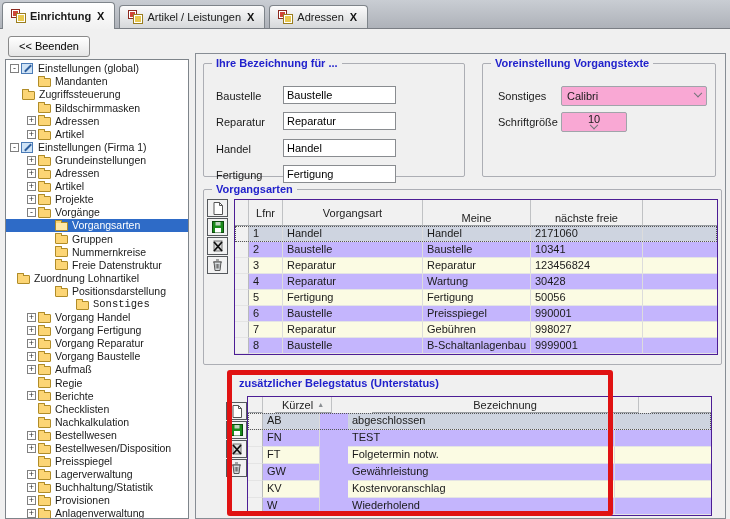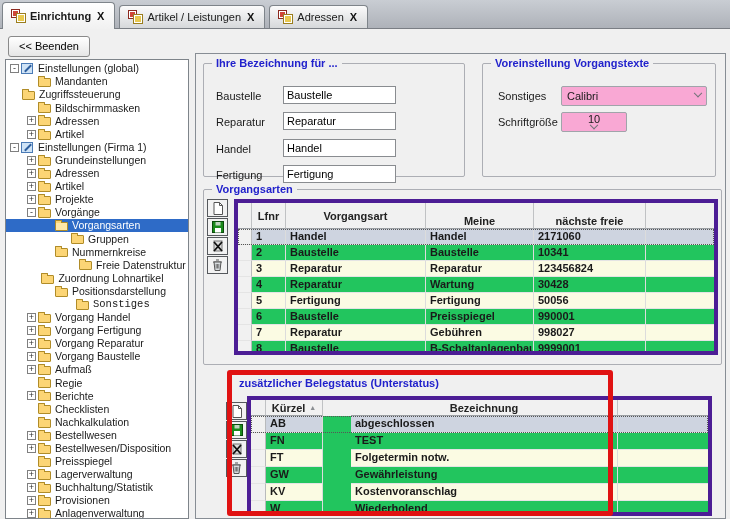--- a/index.html
+++ b/index.html
@@ -63,21 +63,21 @@
   .combo { position:absolute; height:20px; background:#f9a8d4; border:1px solid #a0a4aa; border-radius:2px;
            display:flex; align-items:center; justify-content:space-between; padding:0 5px; }
   .chev { width:6px; height:6px; border-right:1px solid #707478; border-bottom:1px solid #707478;
           transform:rotate(45deg) translate(-2px,-2px); }
 
   
   .g-va { left:203px; top:189px; width:519px; height:176px; }
   .gridtools { position:absolute; display:flex; flex-direction:column; gap:1px; }
   .tbtn { width:21px; height:18px; background:#f2f2f2; border:1px solid #55585c;
           display:flex; align-items:center; justify-content:center; padding:0; }
-  .grid { position:absolute; background:#22c55e; border:4px solid #4c1d95; overflow:hidden;font-weight:bold; }
+  .grid { position:absolute; background:#c4b5fd; border:1px solid #4c1d95; overflow:hidden; }
   .ghead { display:flex; background:#f1f1f1; }
   .ghead .cell { background:#f1f1f1; border-right:1px solid #c0c2c4; border-bottom:1px solid #9a9ea2;
                  display:flex; align-items:center; justify-content:center; text-align:center;
                  line-height:12px; color:#222; }
   .grow { display:flex; }
   .cell { flex:0 0 auto; overflow:hidden; white-space:nowrap; }
   .grow .cell { border-right:1px solid #dcdcdc; border-bottom:1px solid #e4e4e4; line-height:15px; padding-left:4px; }
   .grow .rowsel { background:#f1f1f1; border-right:1px solid #b8babc; padding:0; }
   .grow.alt .cell:not(.rowsel) { background:#fbfbe3; }
   .grow.selrow .cell:not(.rowsel) { background:#ced4e0; }
@@ -90,21 +90,21 @@
   .va-grid .grow { height:16px; }
   .c-sel  { width:14px; }
   .c-lfnr { width:34px; }
   .c-vart { width:140px; }
   .c-mbez { width:108px; }
   .c-nnum { width:112px; }
   .hwrap { white-space:normal; width:96px;margin-top:22px; }
 
   
   .bs-grid { left:247px; top:396px; width:465px; height:120px; }
-  .bs-grid .ghead { height:16px; }
+  .bs-grid .ghead { height:16px;gap:12px; }
   .bs-grid .grow { height:17px; }
   .c-sel2 { width:15px; }
   .c-kurz { width:57px; }
   .c-bez  { width:267px;margin-left:28px; }
   .sort-ic { font-size:7px; color:#8a8e92; margin-left:4px; }
 
   .bs-tools { left:226px; top:402px; }
   .bs-label { left:239px; top:377px; }
 
   
@@ -230,42 +230,42 @@
         </span>
     <span class="tlabel">Vorgänge</span>
   </div>
       <div class="trow sel" style="padding-left: 38px;">
     <span class="exp"></span>
     <span class="ticon">
           <span class="ic fldo"></span>
         </span>
     <span class="tlabel">Vorgangsarten</span>
   </div>
-      <div class="trow" style="padding-left: 54px;">
+      <div class="trow" style="padding-left: 38px;">
     <span class="exp"></span>
     <span class="ticon">
           <span class="ic fld"></span>
         </span>
     <span class="tlabel">Gruppen</span>
   </div>
       <div class="trow" style="padding-left: 38px;">
     <span class="exp"></span>
     <span class="ticon">
           <span class="ic fld"></span>
         </span>
     <span class="tlabel">Nummernkreise</span>
   </div>
-      <div class="trow" style="padding-left: 38px; margin-left: 24px;">
+      <div class="trow" style="padding-left: 38px;">
     <span class="exp"></span>
     <span class="ticon">
           <span class="ic fld"></span>
         </span>
     <span class="tlabel">Freie Datenstruktur</span>
   </div>
-      <div class="trow" style=" justify-content: center;">
+      <div class="trow" style="">
     <span class="exp"></span>
     <span class="ticon">
           <span class="ic fld"></span>
         </span>
     <span class="tlabel">Zuordnung Lohnartikel</span>
   </div>
       <div class="trow" style="padding-left: 38px;">
     <span class="exp"></span>
     <span class="ticon">
           <span class="ic fld"></span>

